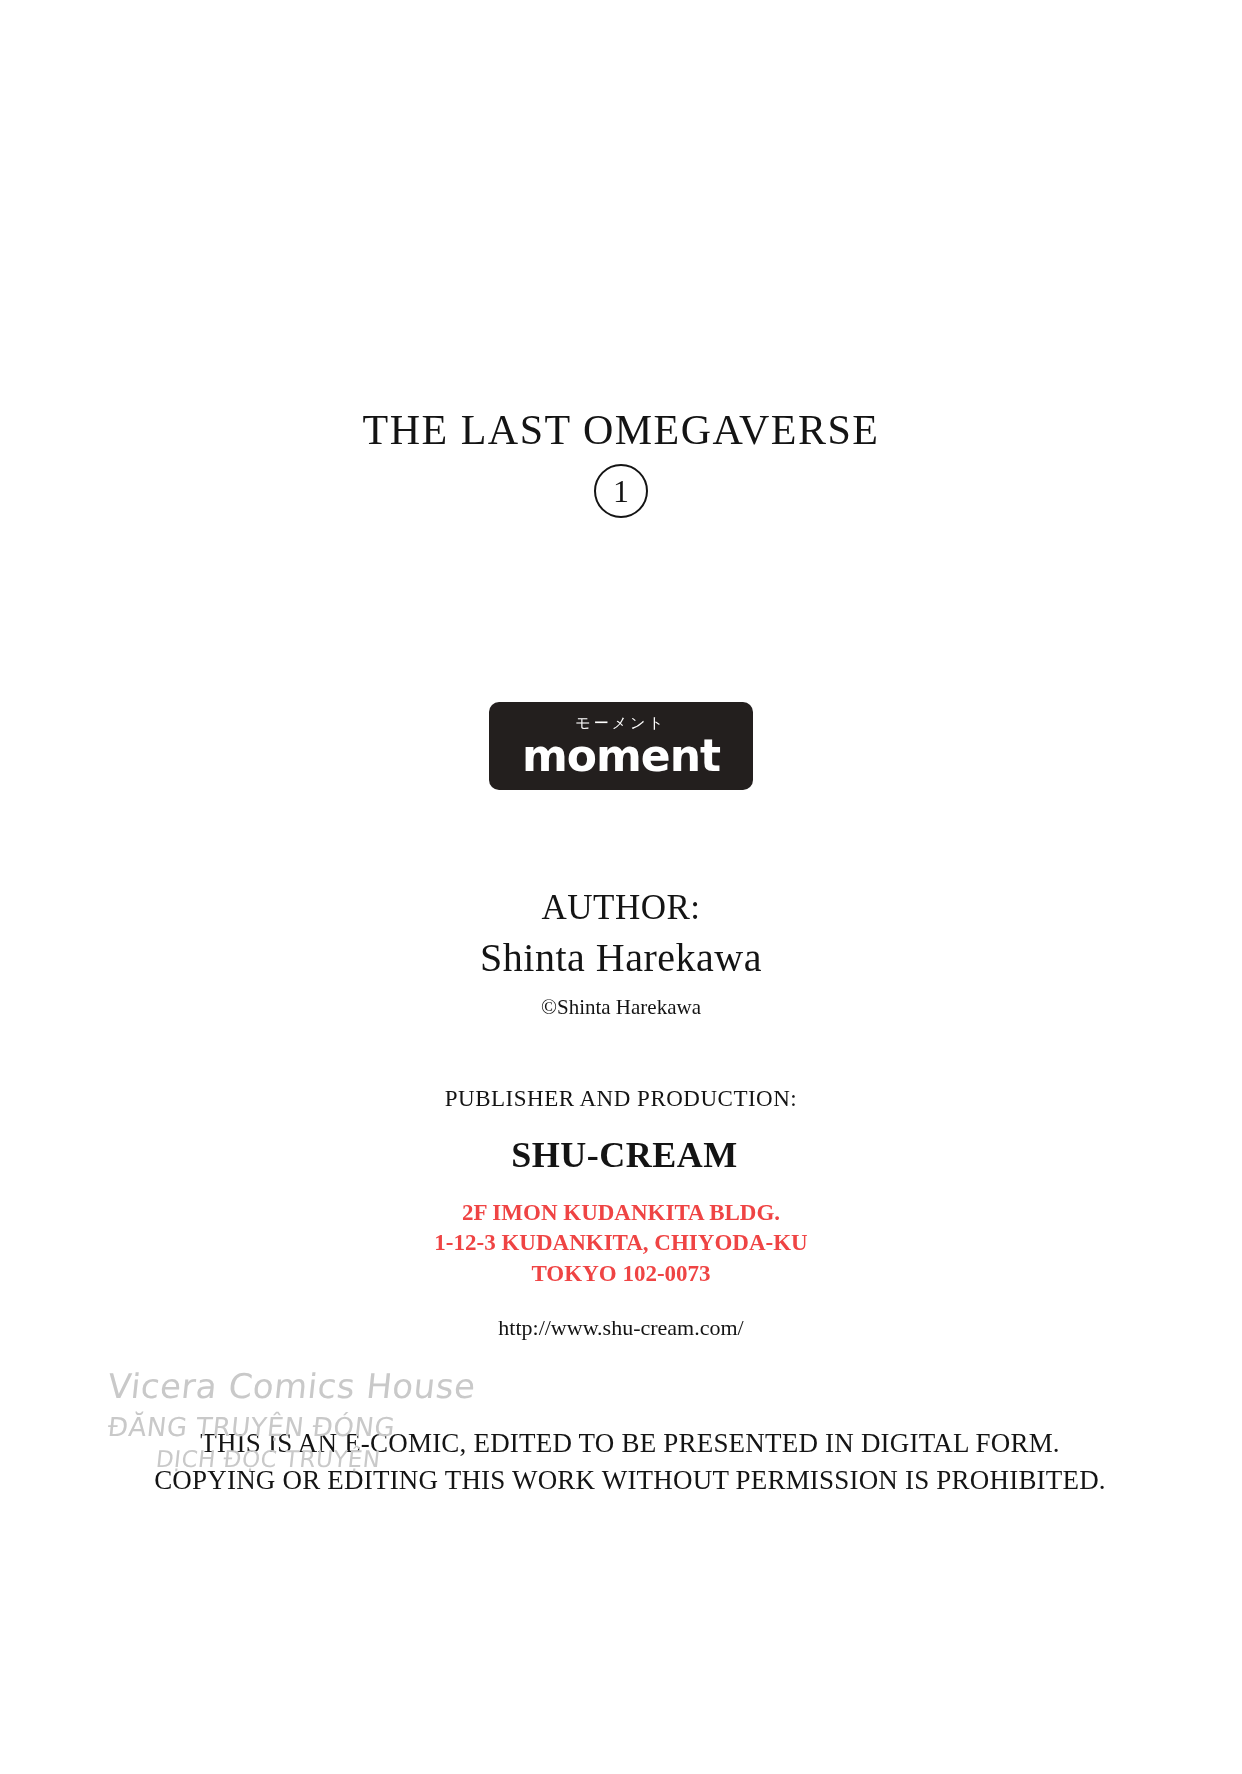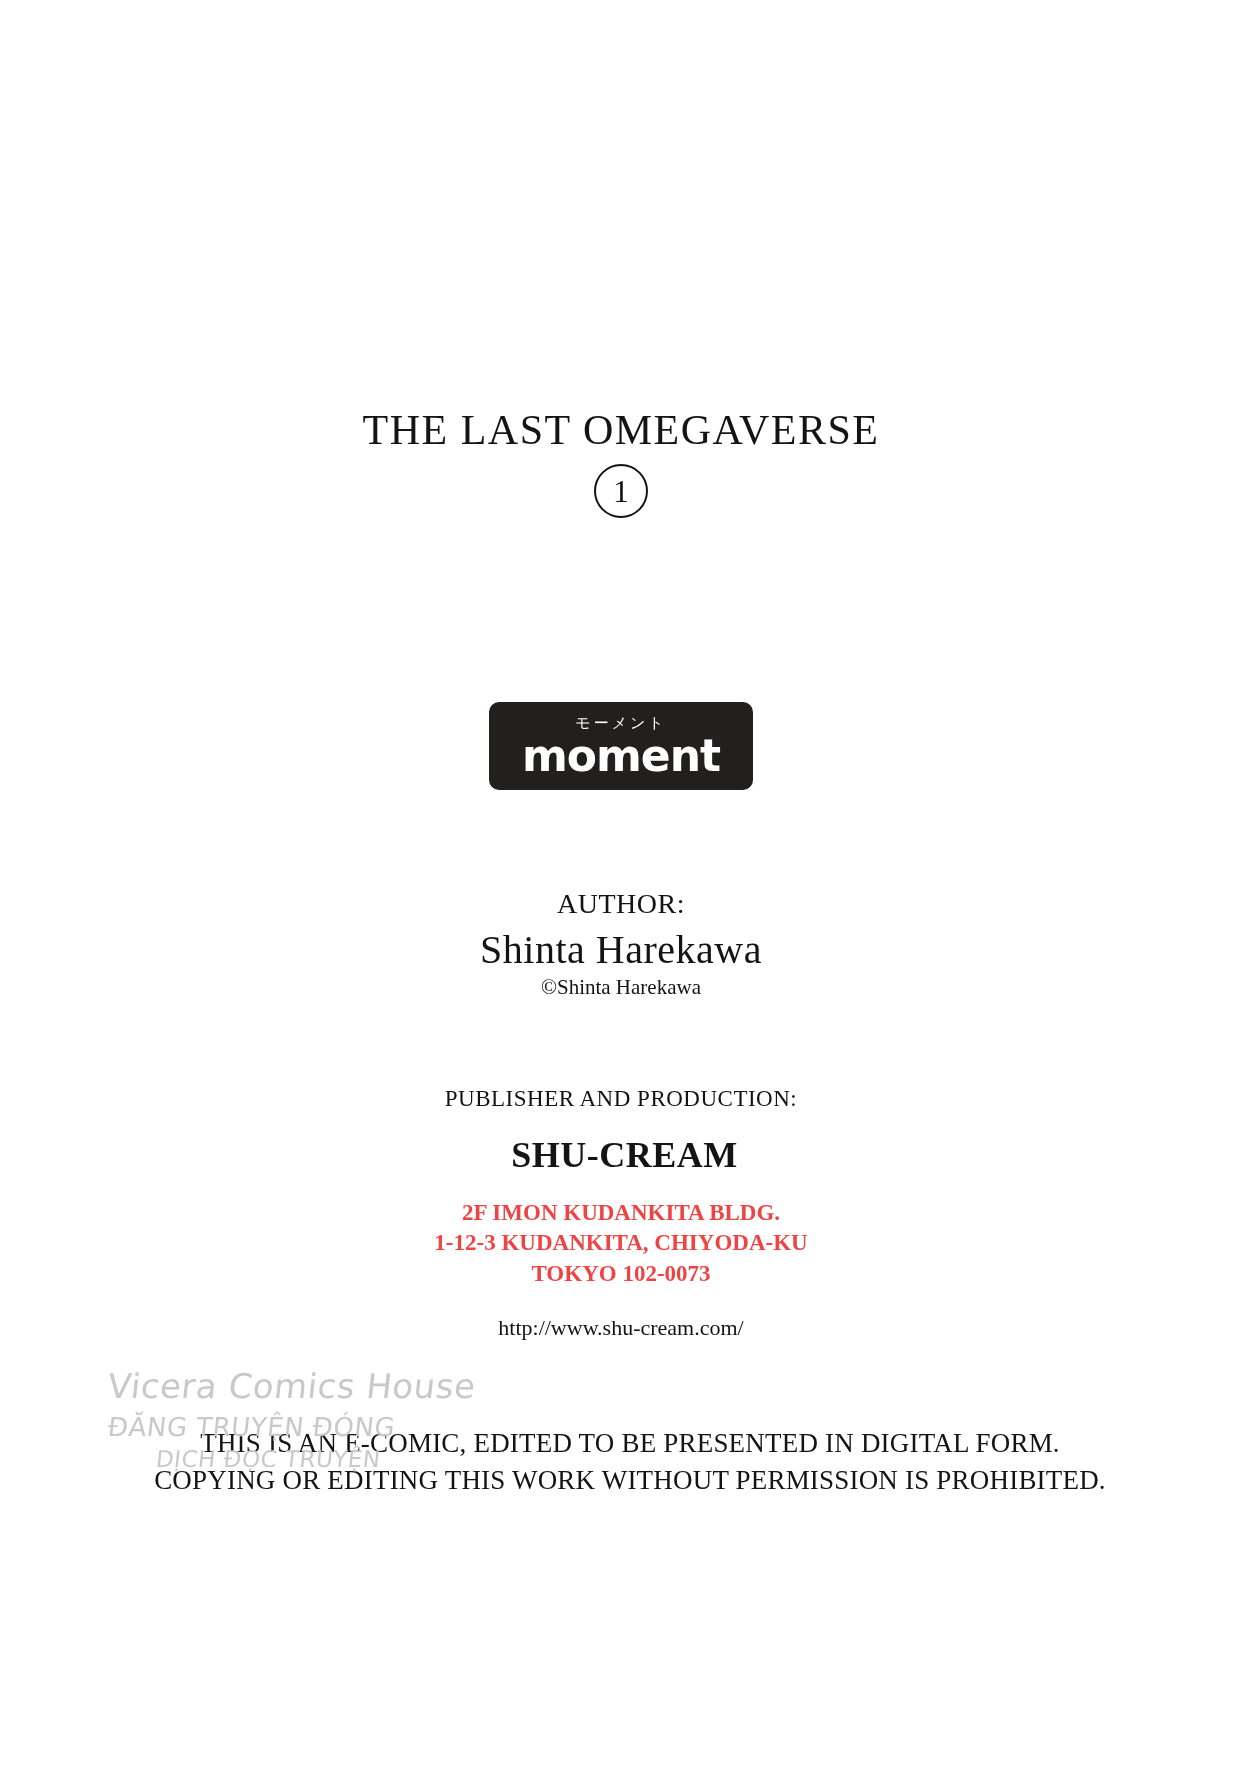--- a/index.html
+++ b/index.html
@@ -94,32 +94,32 @@
 
   
   .author-block {
     position: absolute;
     top: 888px;
     left: 0;
     width: 100%;
     text-align: center;
   }
   .author-label {
-    font-size: 28px;
+    font-size: 35px;
     letter-spacing: 0.5px;
     color: #141414;
   }
   .author-name {
     margin-top: 6px;
     font-size: 40px;
     letter-spacing: 0.5px;
     color: #141414;
   }
   .author-copyright {
-    margin-top: 2px;
+    margin-top: 14px;
     font-size: 21px;
     color: #141414;
   }
 
   
   .publisher-block {
     position: absolute;
     top: 1086px;
     left: 0;
     width: 100%;

